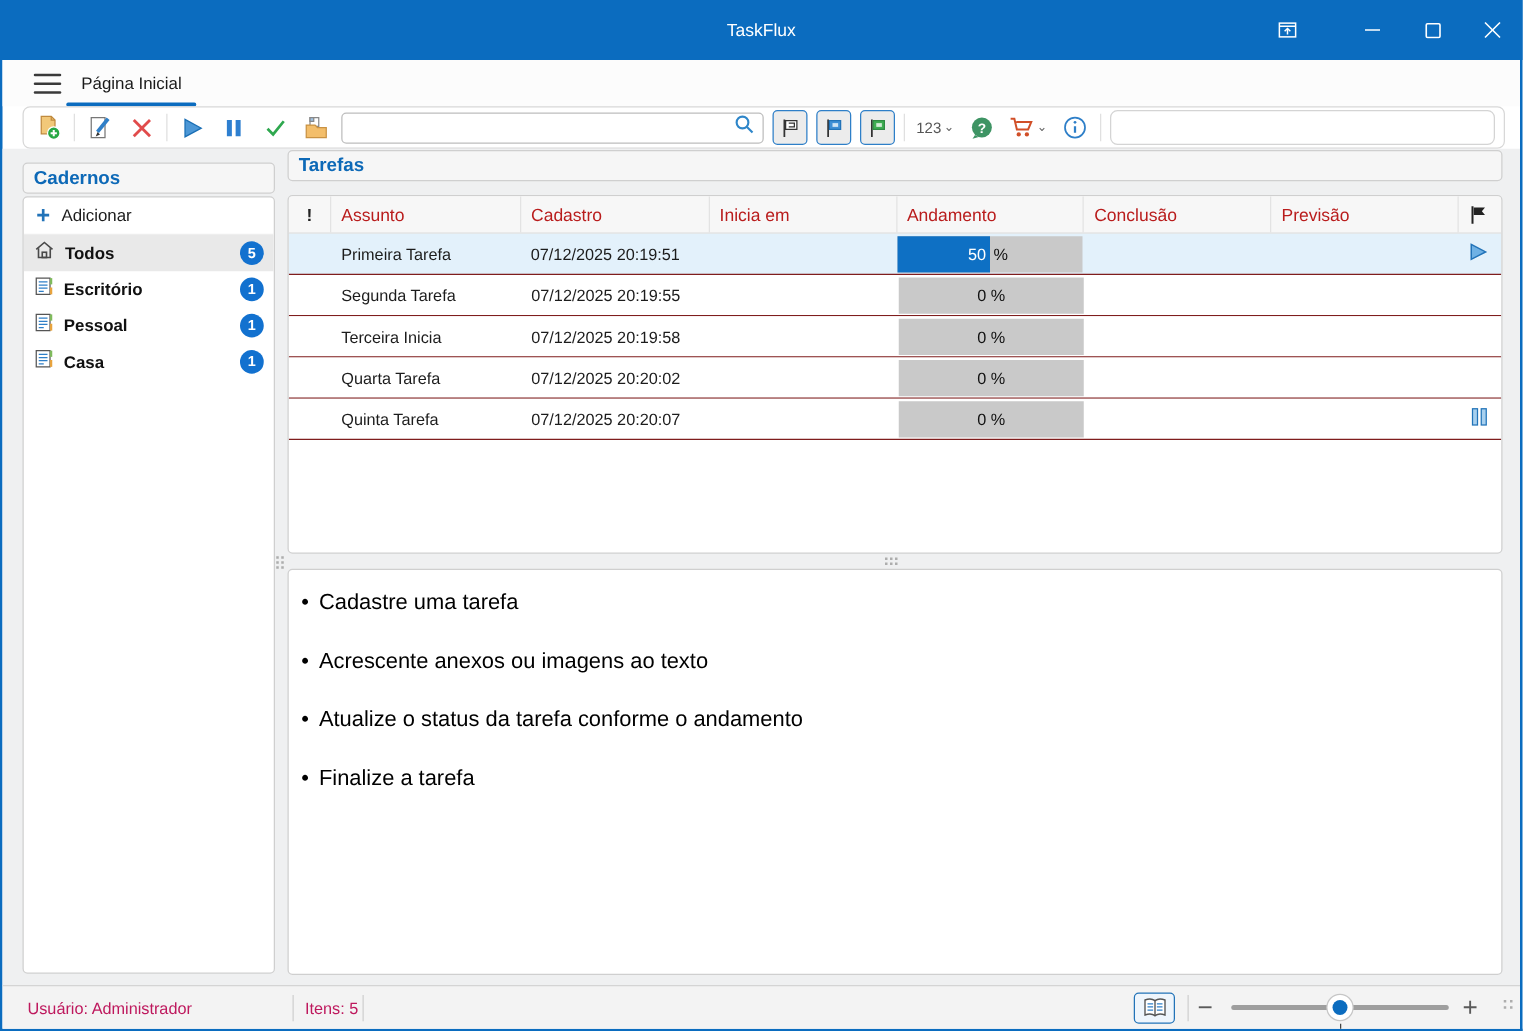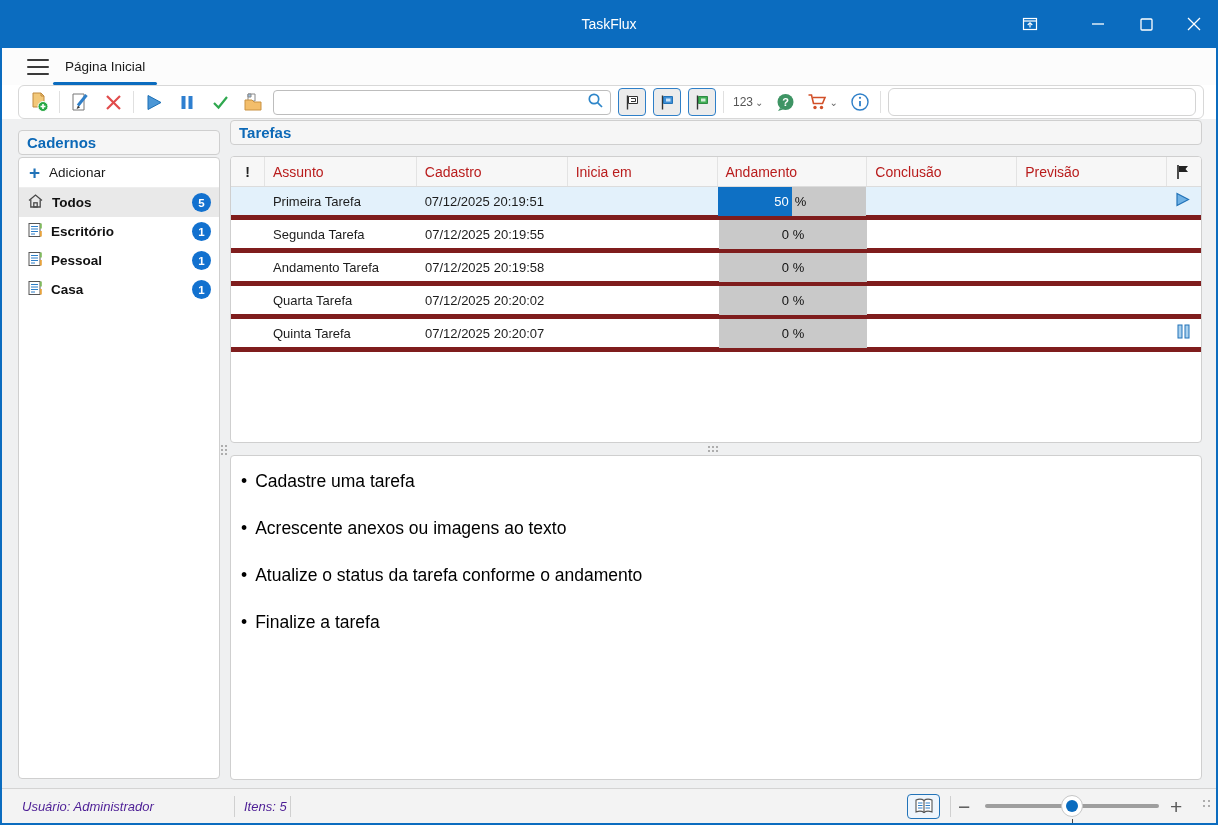--- a/index.html
+++ b/index.html
@@ -59,21 +59,21 @@
   .badge { min-width:19px; height:19px; border-radius:10px; background:#1271cf; color:#fff;
     font-size:11.5px; font-weight:bold; display:flex; align-items:center; justify-content:center; padding:0 4px; }
 
   
   .table-panel { position:absolute; left:228px; top:37px; width:972px; height:287px; background:#fff;
     border:1px solid #cfcfcf; border-radius:4px; overflow:hidden; }
   .thead { display:flex; height:30px; background:#f7f7f7; border-bottom:1px solid #dcdcdc; }
   .th { display:flex; align-items:center; padding:0 8px; font-size:14px; color:#b91c1c;
     border-right:1px solid #e3e3e3; }
   .th:last-child { border-right:none; }
-  .trow { display:flex; height:33px; border-bottom:5px solid #7f1d1d; background:#fff; }
+  .trow { display:flex; height:33px; border-bottom:1px solid #7f1d1d; background:#fff; }
   .trow.selected { background:#e3f1fb; }
   .td { display:flex; align-items:center; padding:0 8px; font-size:13px; color:#1c1c1c; }
   .col-pri{width:34px; justify-content:center;} .col-subject{width:152px;} .col-created{width:151px;}
   .col-starts{width:150px;} .col-progress{width:150px; padding:0;} .col-forecast{width:150px;}
   .col-conclusion{width:150px;} .col-flag{flex:1; justify-content:flex-end; padding-right:10px;}
   .pri-head { font-weight:bold; font-size:14px; color:#222; }
   .ptrack { flex:1; height:29px; margin:1px; background:#c9c9c9; display:flex; align-items:center; position:relative; }
   .pfill { background:#0e70c4; height:100%; display:flex; align-items:center; justify-content:flex-end;
     color:#fff; font-size:13px; padding-right:3px; }
   .ppct { font-size:13px; color:#111; margin-left:3px; }
@@ -89,21 +89,21 @@
   
   .notes { position:absolute; left:228px; top:336px; width:972px; height:325px; background:#fff;
     border:1px solid #cfcfcf; border-radius:4px; padding:2px 10px; overflow:hidden; }
   .notes ul { list-style:none; }
   .notes li { height:47px; display:flex; align-items:center; font-size:17.5px; color:#000; }
   .notes li::before { content:"•"; margin-right:8px; font-size:17.5px; }
 
   
   .statusbar { position:absolute; left:0; right:0; bottom:0; height:35px; background:#f3f3f3;
     border-top:1px solid #d4d4d4; }
-  .sb-text { position:absolute; top:0; height:35px; display:flex; align-items:center; font-size:13px; color:#4c1d95;font-style:italic; }
+  .sb-text { position:absolute; top:0; height:35px; display:flex; align-items:center; font-size:13px; color:#be185d; }
   .sb-sep { position:absolute; top:7px; width:1px; height:21px; background:#d0d0d0; }
   .book-btn { position:absolute; left:905px; top:5px; width:33px; height:25px; border:1px solid #2273b8;
     border-radius:4px; background:#eef5fc; display:flex; align-items:center; justify-content:center; }
   .zoom-minus, .zoom-plus { position:absolute; top:0; height:35px; display:flex; align-items:center;
     font-size:21px; color:#5a5a5a; }
   .zoom-minus { left:956px; } .zoom-plus { left:1168px; }
   .slider { position:absolute; left:983px; top:0; width:174px; height:35px; }
   .slider-track { position:absolute; left:0; right:0; top:15px; height:4px; background:#9e9e9e; border-radius:2px; }
   .slider-thumb { position:absolute; left:50%; top:6px; width:22px; height:22px; margin-left:-11px;
     border-radius:50%; background:#fff; border:1px solid #c6c6c6; display:flex; align-items:center; justify-content:center; }
@@ -379,21 +379,21 @@
               <div class="ptrack">
                 <span class="pzero">0 %</span>
               </div>
             </div>
             <div class="td col-forecast"></div>
             <div class="td col-conclusion"></div>
             <div class="td col-flag"></div>
           </div>
           <div class="trow">
             <div class="td col-pri"></div>
-            <div class="td col-subject">Andamento Tarefa</div>
+            <div class="td col-subject">Terceira Inicia</div>
             <div class="td col-created">07/12/2025 20:19:58</div>
             <div class="td col-starts"></div>
             <div class="td col-progress">
               <div class="ptrack">
                 <span class="pzero">0 %</span>
               </div>
             </div>
             <div class="td col-forecast"></div>
             <div class="td col-conclusion"></div>
             <div class="td col-flag"></div>

